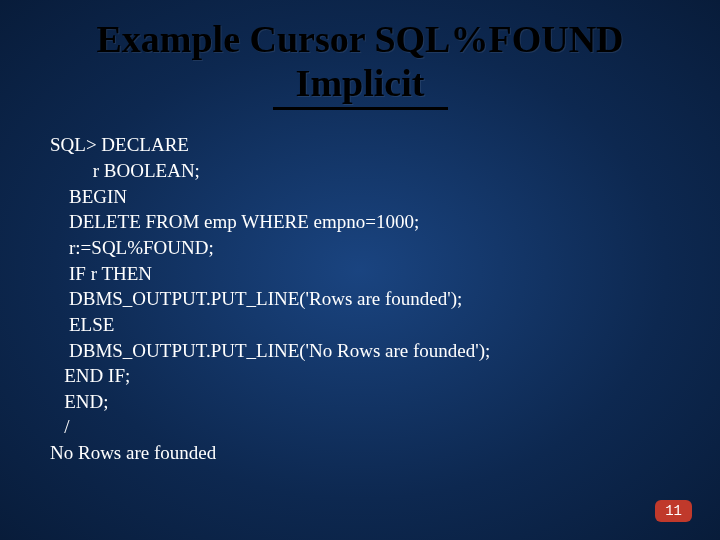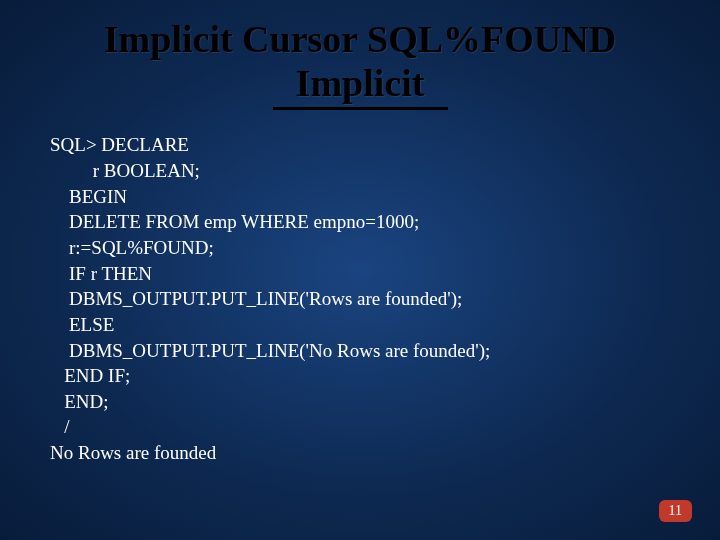--- a/index.html
+++ b/index.html
@@ -41,29 +41,29 @@
   }
   .page-number {
     position: absolute;
     bottom: 18px;
     right: 28px;
     background: #c0392b;
     color: #ffffff;
     font-size: 14px;
     padding: 3px 10px;
     border-radius: 6px;
-    font-family: Liberation Serif, serif;
+    font-family: Liberation Mono, monospace;
   }
 </style>
 </head>
 <body>
 
 <div class="slide">
   <div class="title">
-    <span>Implicit Cursor SQL%FOUND</span><br>
+    <span>Example Cursor SQL%FOUND</span><br>
     <span>Implicit</span>
   </div>
   <div class="title-underline"></div>
   <div class="code-block">SQL&gt; DECLARE
          r BOOLEAN;
     BEGIN
     DELETE FROM emp WHERE empno=1000;
     r:=SQL%FOUND;
     IF r THEN
     DBMS_OUTPUT.PUT_LINE('Rows are founded');

